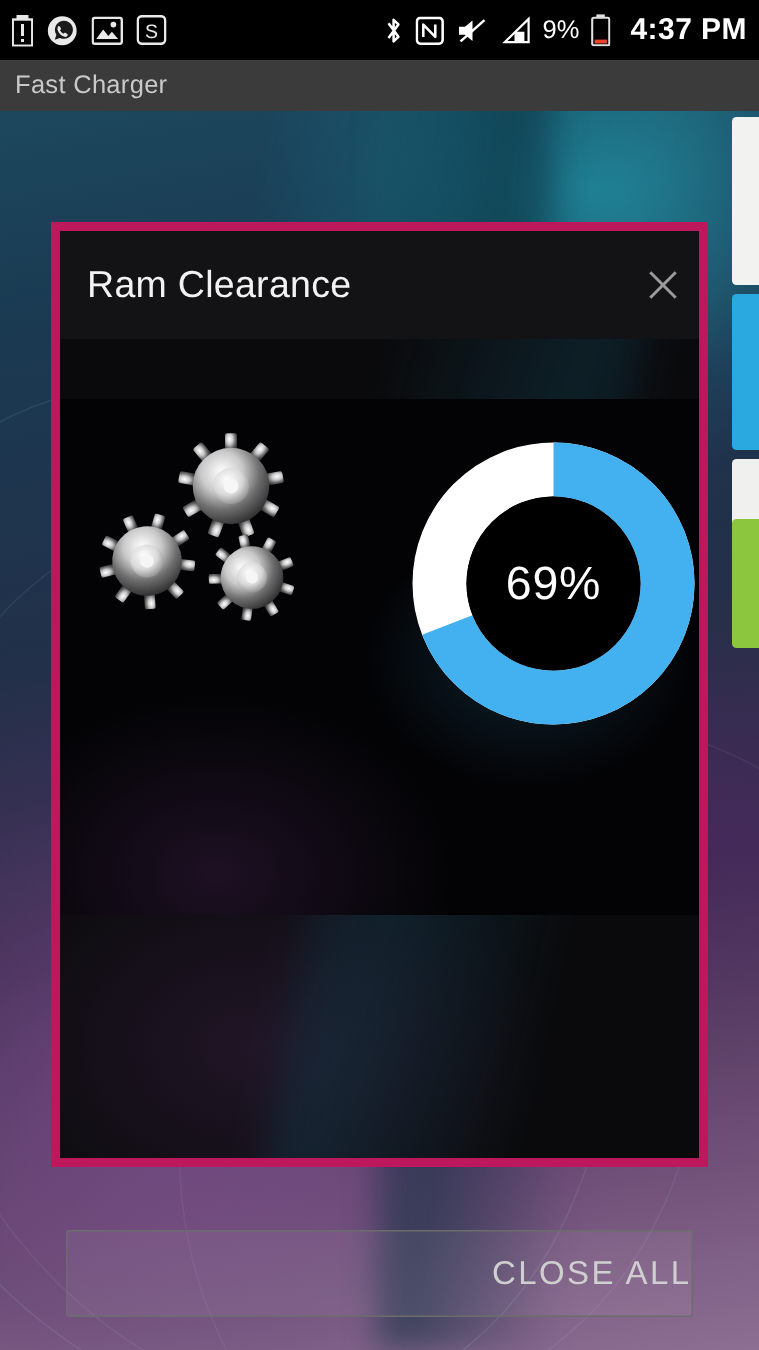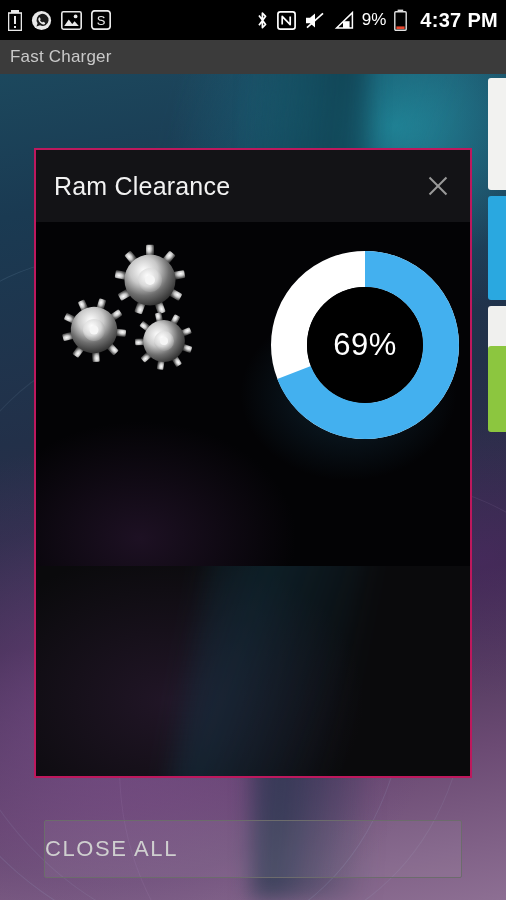--- a/index.html
+++ b/index.html
@@ -84,21 +84,21 @@
   .edge1 { top:78px;  height:112px; background:#f2f2f0; }
   .edge2 { top:196px; height:104px; background:#2aa8e0; }
   .edge3 { top:306px; height:64px;  background:#f0f0ee; }
   .edge4 { top:346px; height:86px;  background:#8cc63f; }
 
   
   .app-panel {
     position:absolute; left:34px; top:148px;
     width:438px; height:630px;
     background:#0a0a0c;
-    border:2px solid #be185d;
+    border:6px solid #be185d;
     z-index:20;
     overflow:hidden;
   }
   .panel-glow {
     position:absolute; left:0; top:0; width:100%; height:100%;
     background:
       radial-gradient(ellipse 200px 150px at 74% 48%, rgba(25,60,80,0.55) 0%, rgba(0,0,0,0) 72%),
       radial-gradient(ellipse 260px 200px at 30% 88%, rgba(60,35,70,0.45) 0%, rgba(0,0,0,0) 76%);
   }
   .panel-stripe {
@@ -154,20 +154,21 @@
     width:24px; height:2px; background:#9a9a9a;
   }
   .dialog-close:before { transform:rotate(45deg); }
   .dialog-close:after  { transform:rotate(-45deg); }
 
   .dialog-body {
     position:relative;
     height:344px;
     background:#030305;
     overflow:hidden;
+    margin-top:40px;
   }
   .body-glow {
     position:absolute; left:0; top:0; width:100%; height:100%;
     background:
       radial-gradient(ellipse 150px 120px at 72% 50%, rgba(22,55,75,0.6) 0%, rgba(0,0,0,0) 72%),
       radial-gradient(ellipse 200px 150px at 24% 92%, rgba(55,30,65,0.5) 0%, rgba(0,0,0,0) 78%);
   }
 
   .gears {
     position:absolute; left:10px; top:12px;
@@ -183,21 +184,21 @@
     display:flex; align-items:center; justify-content:center;
     color:#ffffff; font-size:31px; letter-spacing:0.5px;
   }
 
   
   .closeall {
     position:absolute; left:44px; bottom:22px;
     width:418px; height:58px;
     border:1px solid #6c6c6c;
     background:rgba(255,255,255,0.06);
-    display:flex; align-items:center; justify-content:flex-start;
+    display:flex; align-items:center; justify-content:flex-end;
     color:#cfcfcf; font-size:22px; letter-spacing:1.6px;
     z-index:22;
     border-radius:2px;
   }
 </style>
 </head>
 <body>
 
 <div id="screen">
 

